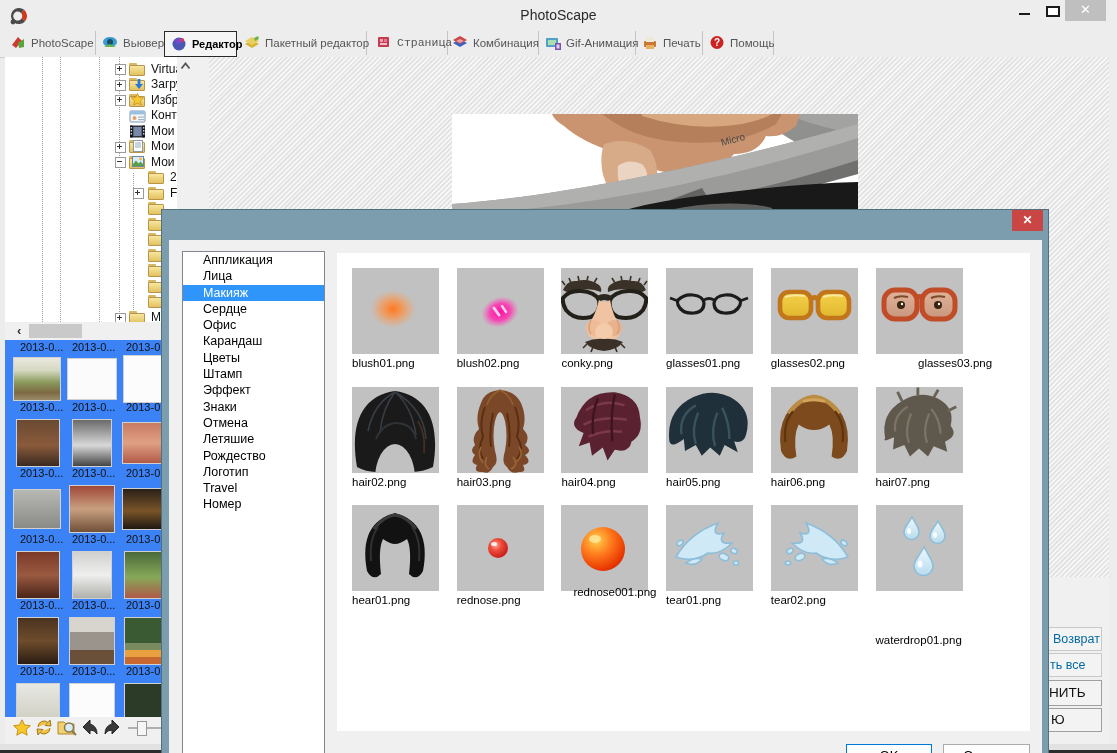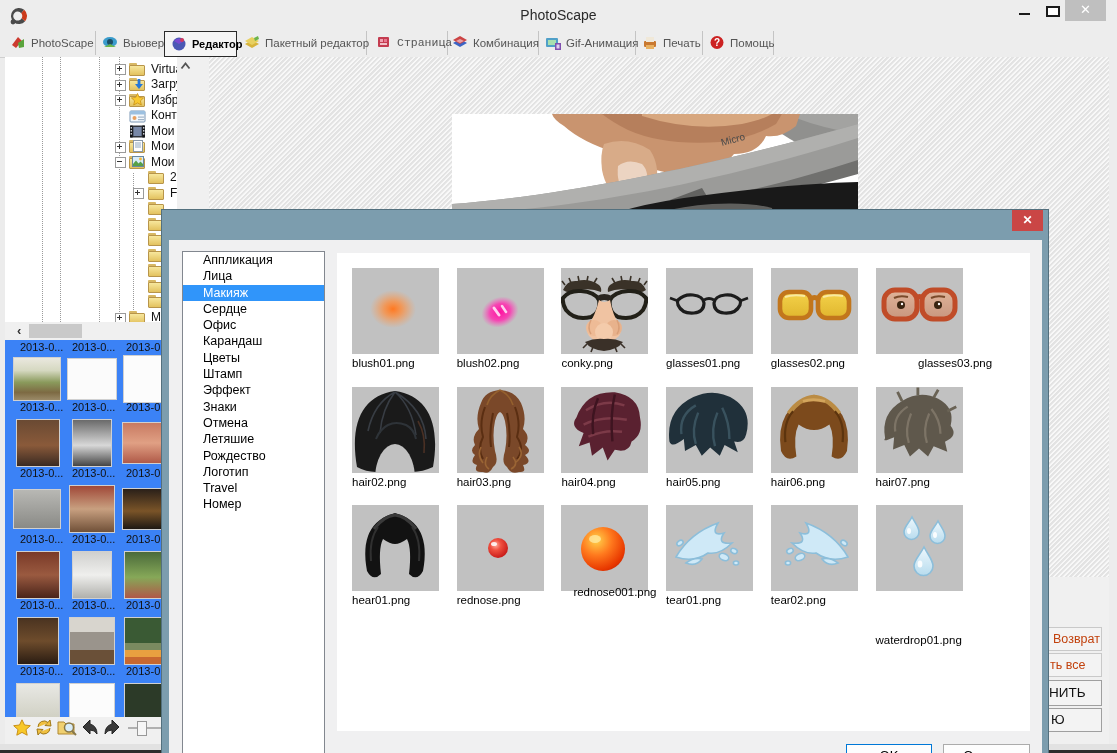--- a/index.html
+++ b/index.html
@@ -20,21 +20,21 @@
   .tab .ic{display:inline-block;width:16px;height:15px;vertical-align:-3px;margin-right:5px;}
   .tabact{background:#f5f5f5;border:1px solid #2a2a2a !important;color:#000;font-weight:bold;font-size:11px;}
   
   #stripes{left:209px;top:57px;width:900px;height:520px;
      background:repeating-linear-gradient(135deg,#e3e3e3 0px,#e3e3e3 1.5px,#f8f8f8 2.3px,#f8f8f8 3.4px);}
   #botpanel{left:194px;top:577px;width:915px;height:173px;background:#f0f0f0;}
   #rightedge{left:1109px;top:57px;width:8px;height:693px;background:#ededed;}
   #botstrip1{left:0;top:744px;width:1117px;height:7px;background:#e2e2e2;}
   #botstrip2{left:0;top:750px;width:1117px;height:3px;background:#2d2d2d;}
   .sbtn{position:absolute;left:1046px;width:54px;height:21px;background:#f3f3f3;border:1px solid #c9c9c9;
-        font-size:13px;color:#c2410c;overflow:hidden;}
+        font-size:13px;color:#0369a1;overflow:hidden;}
   
   #tree{left:5px;top:57px;width:172px;height:265px;background:#fff;overflow:hidden;}
   #treesb{left:177px;top:57px;width:17px;height:265px;background:#f0f0f0;}
   #treegap{left:177px;top:57px;width:32px;height:693px;background:#f0f0f0;}
   .trow{position:absolute;font-size:12px;color:#111;white-space:nowrap;}
   .pm{position:absolute;width:9px;height:9px;border:1px solid #9a9a9a;background:#fff;}
   .pm:before{content:"";position:absolute;left:1px;top:3px;width:5px;height:1px;background:#333;}
   .pm.plus:after{content:"";position:absolute;left:3px;top:1px;width:1px;height:5px;background:#333;}
   .dotv{position:absolute;width:1px;background-image:repeating-linear-gradient(to bottom,#9a9a9a 0 1px,transparent 1px 2px);}
   .folder{position:absolute;width:17px;height:13px;}

